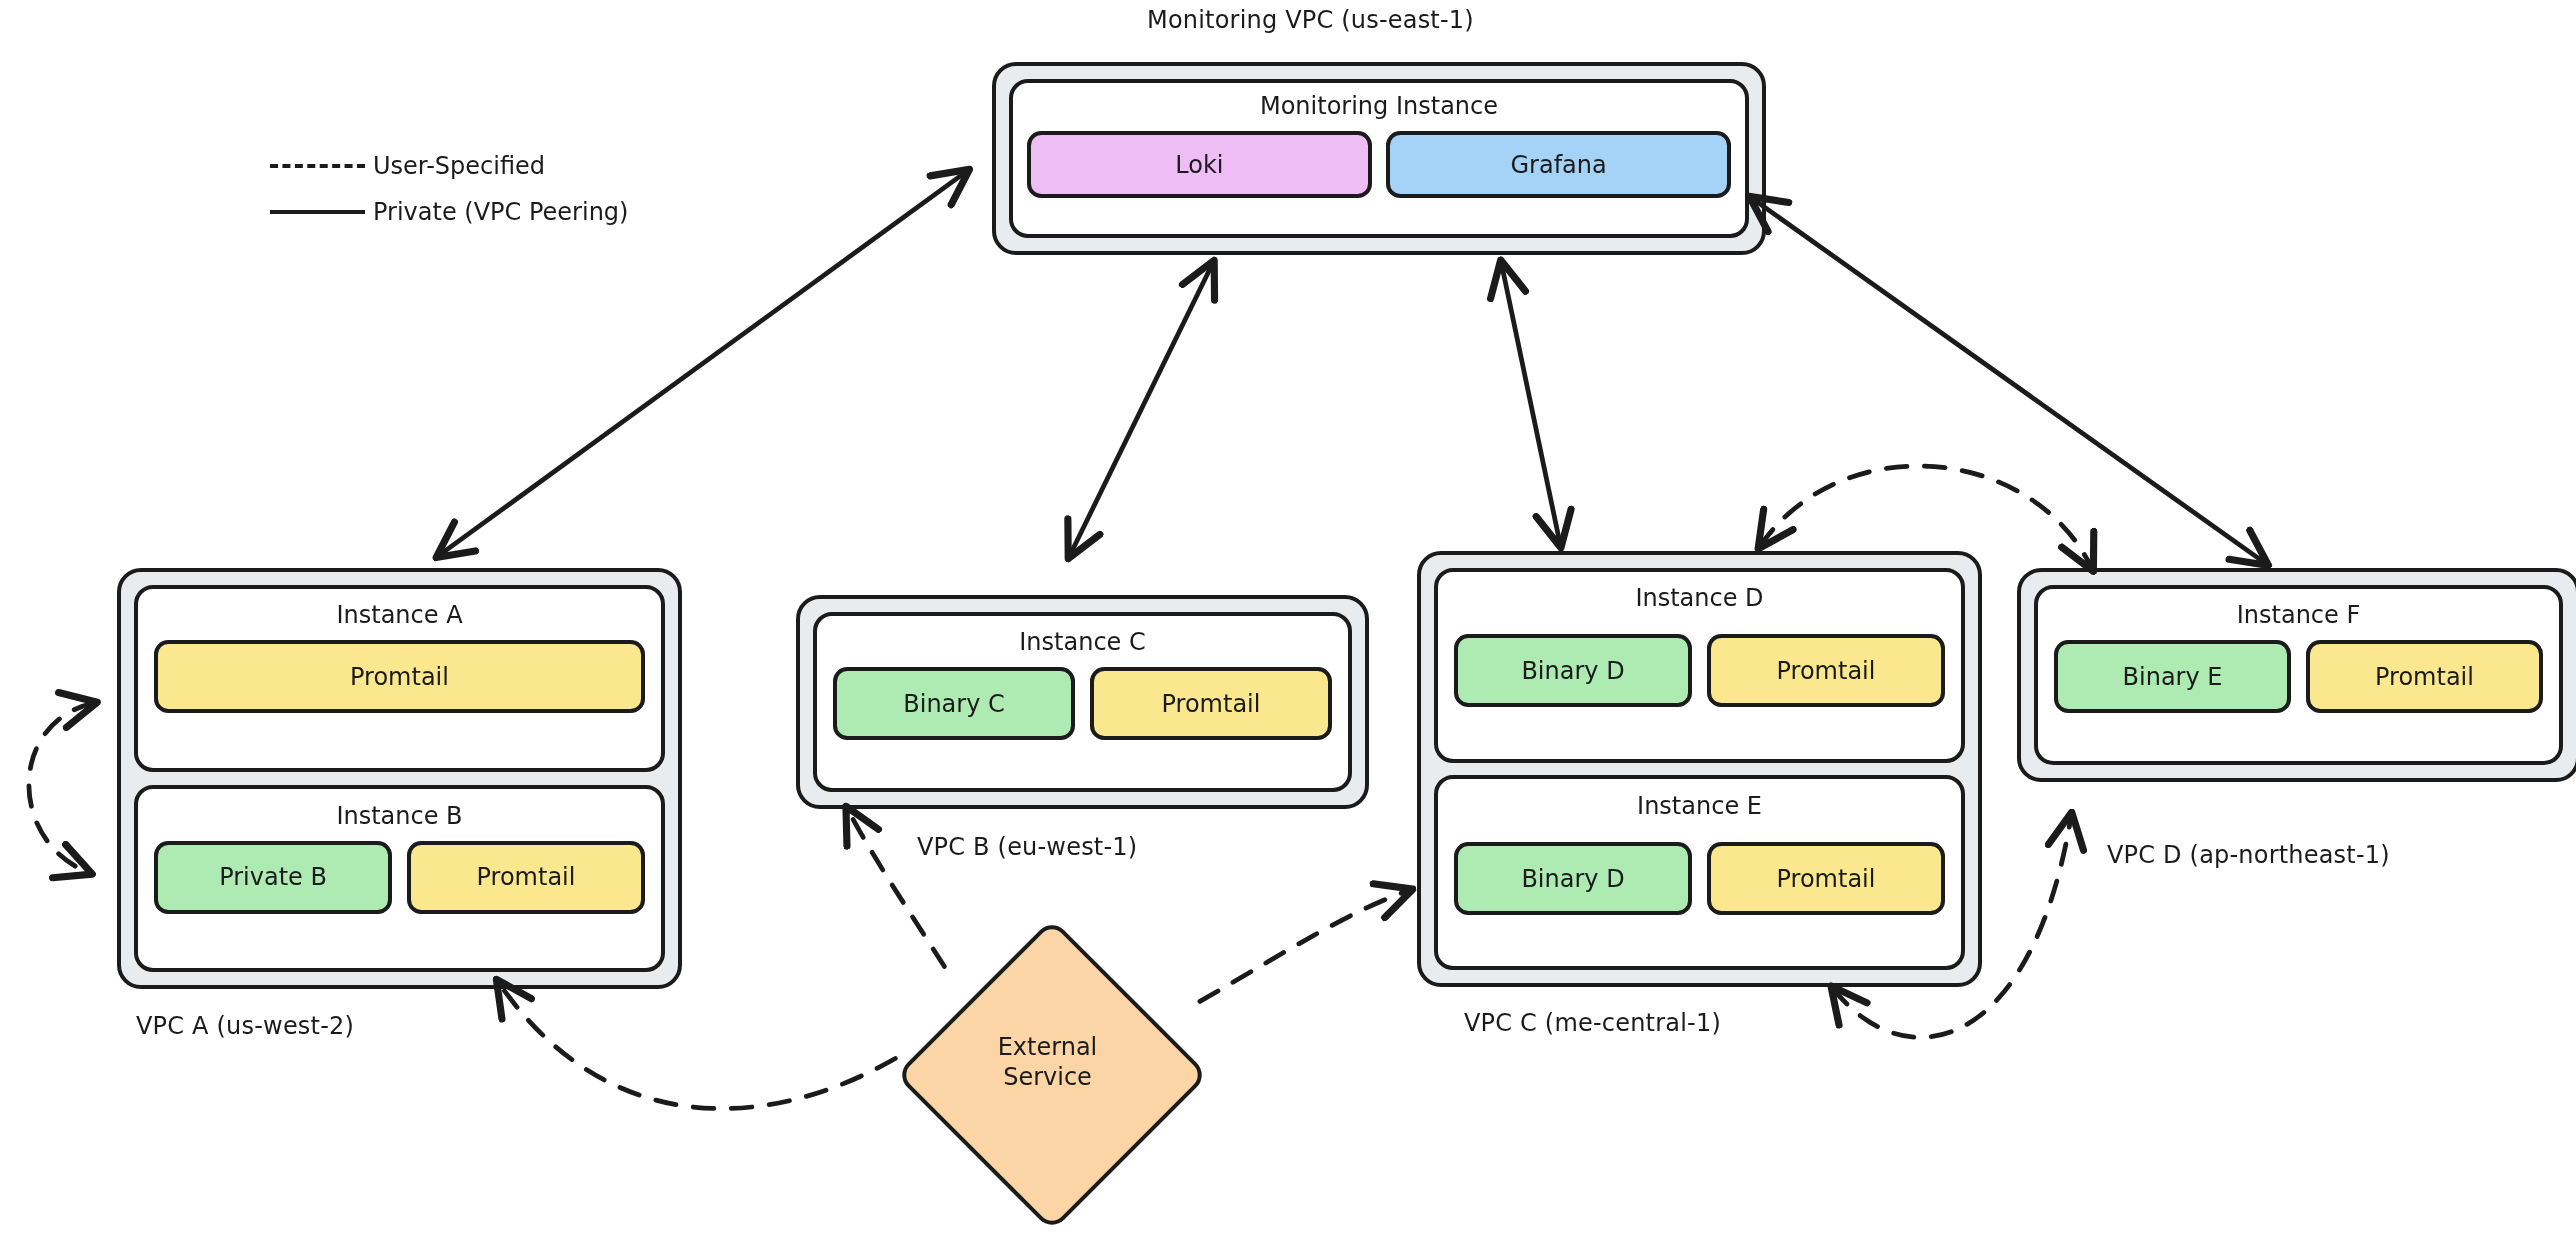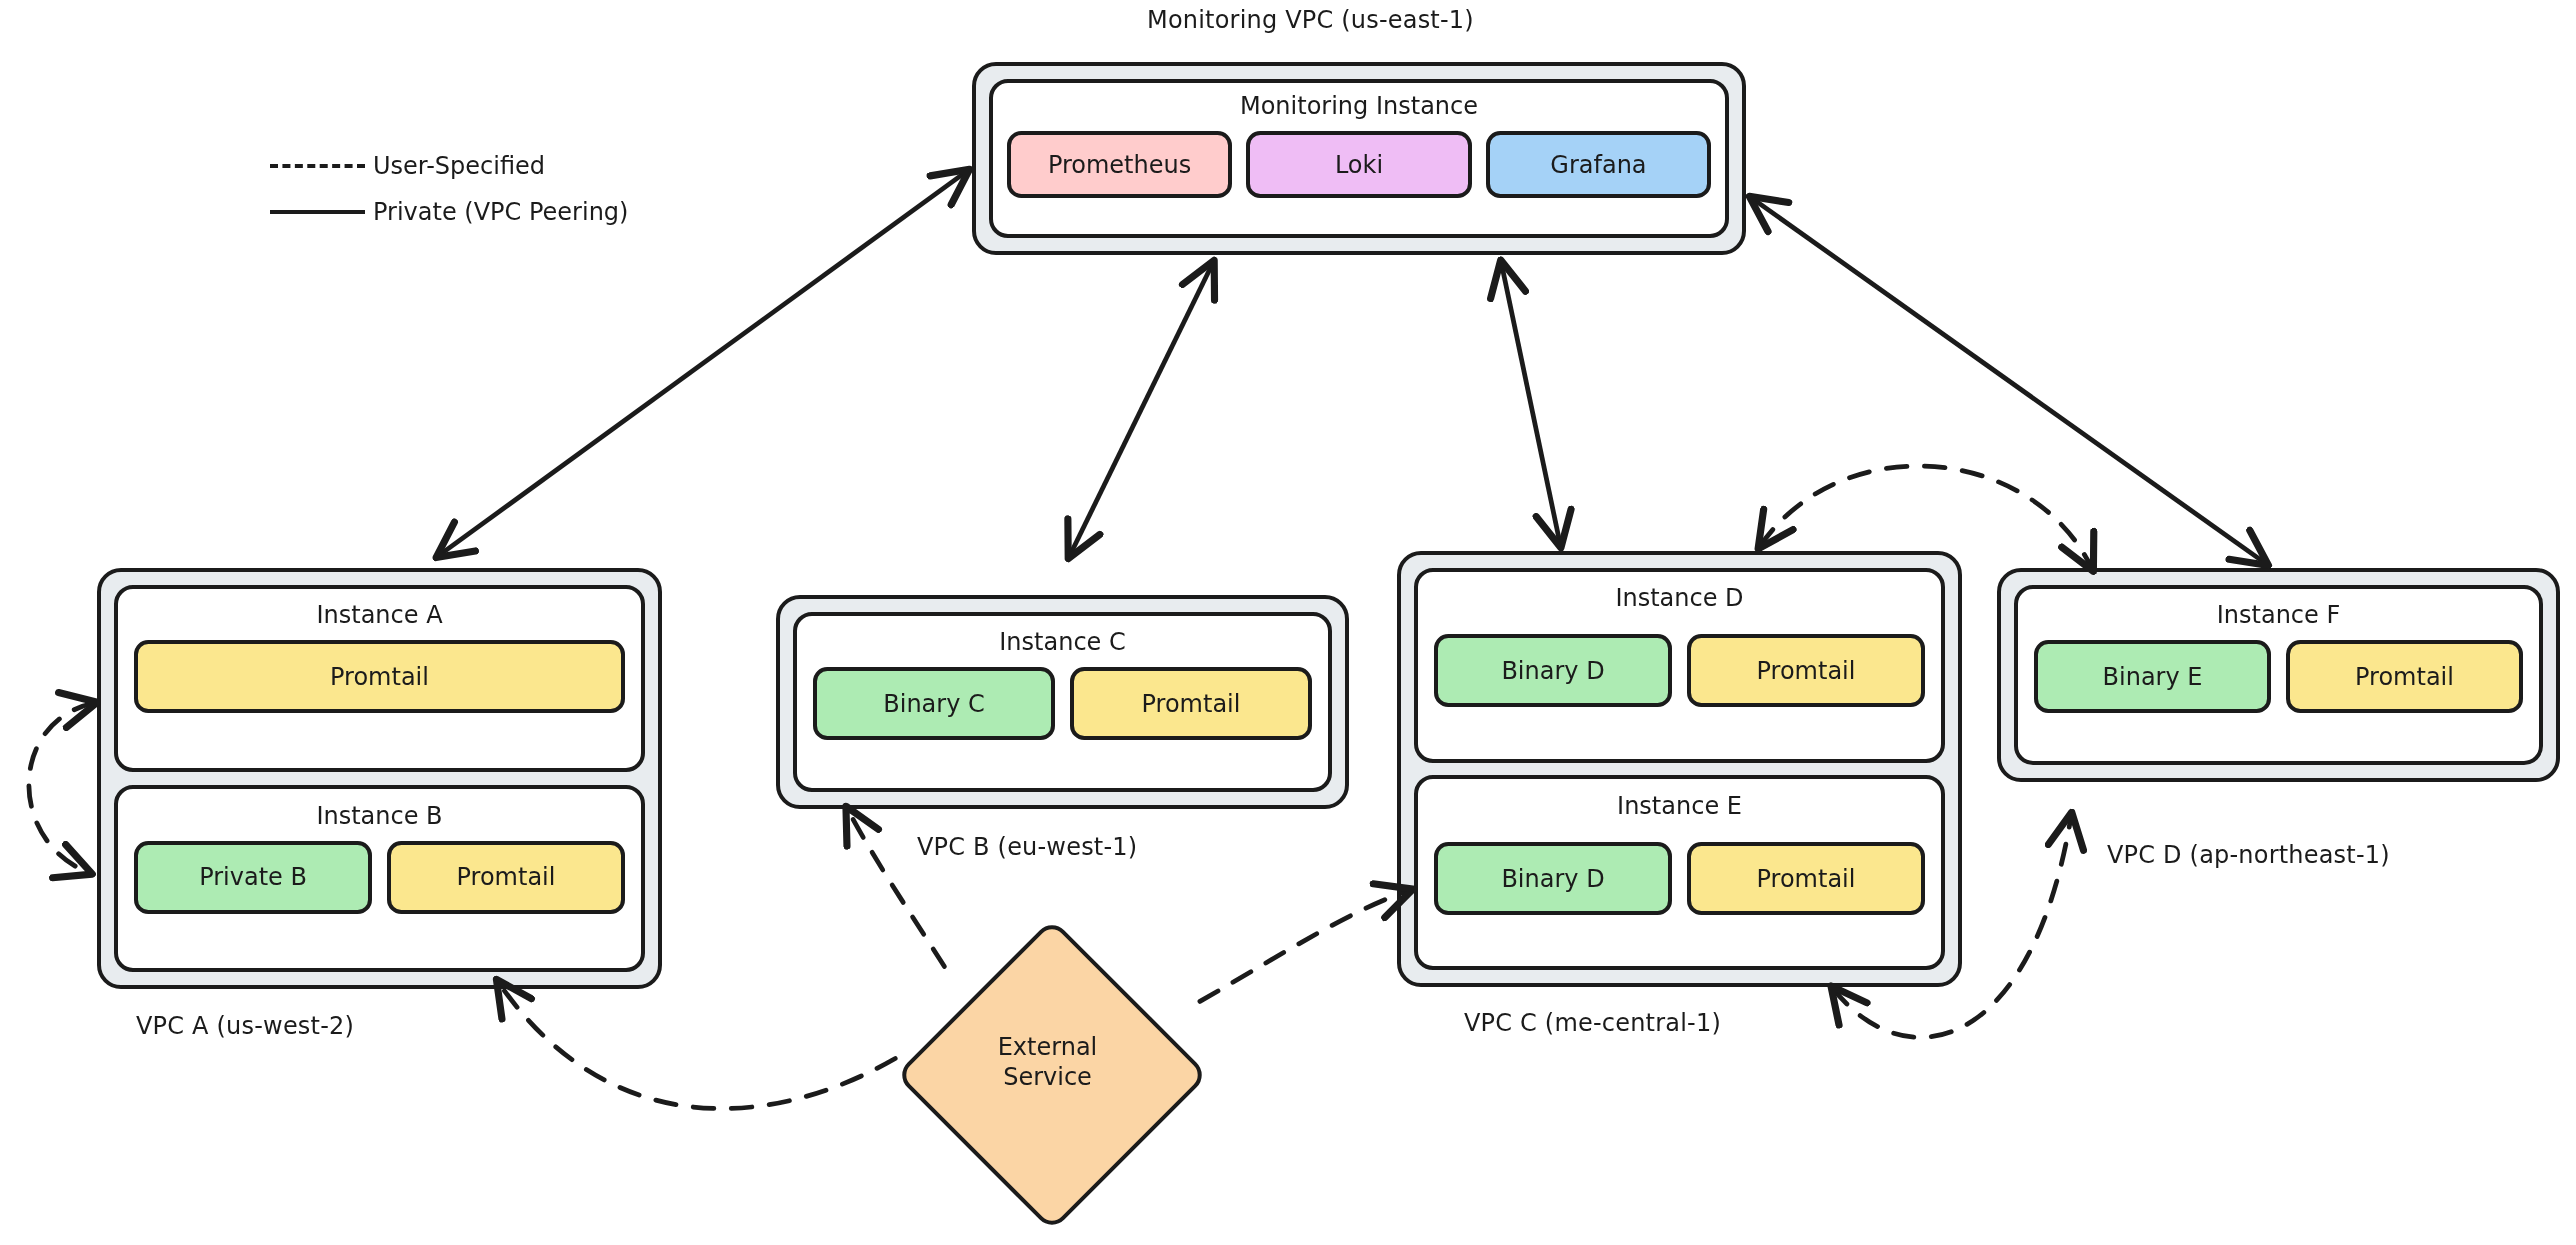--- a/index.html
+++ b/index.html
@@ -33,20 +33,21 @@
 
   
   .vpc {
     position: absolute;
     box-sizing: border-box;
     background: #e8ecef;
     border: 4px solid #1b1b1b;
     border-radius: 24px;
     z-index: 2;
     padding: 12.7px;
+    margin-left: 20px;
   }
   .vpc-label {
     position: absolute;
     font-size: 24px;
     letter-spacing: 0.2px;
     color: #1b1b1b;
     white-space: nowrap;
     z-index: 3;
   }
 
@@ -235,21 +236,20 @@
         </span>
       <span class="legend-text">Private (VPC Peering)</span>
     </div>
   </div>
 
   <div class="vpc-label" id="mon-label">Monitoring VPC (us-east-1)</div>
   <div class="vpc" id="mon-vpc">
     <div class="instance">
       <div class="instance-title">Monitoring Instance</div>
       <div class="comp-row">
-        <div class="comp pink">Prometheus</div>
         <div class="comp purple">Loki</div>
         <div class="comp blue">Grafana</div>
       </div>
     </div>
   </div>
 
   <div class="vpc" id="vpc-a">
     <div class="instance">
       <div class="instance-title">Instance A</div>
       <div class="comp-row">

